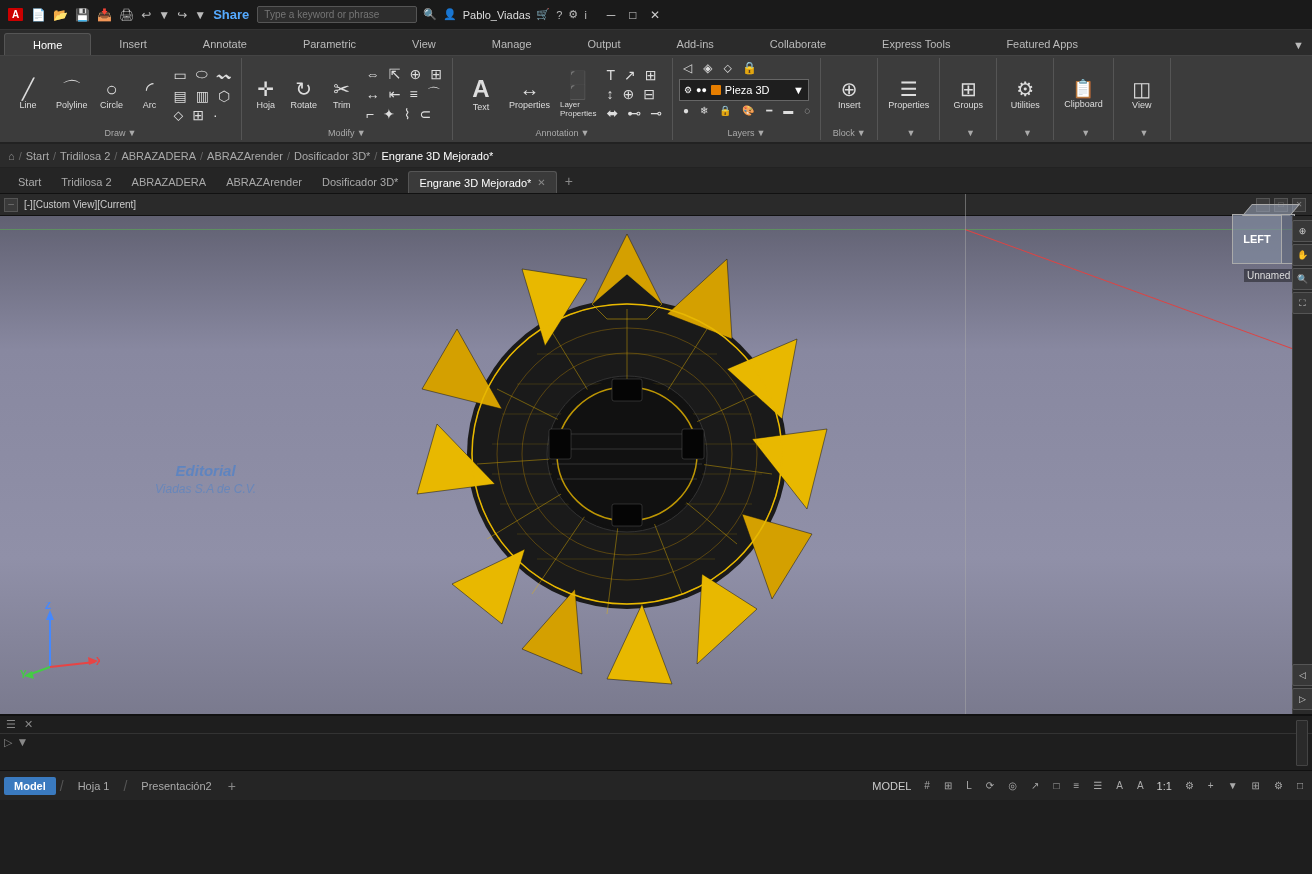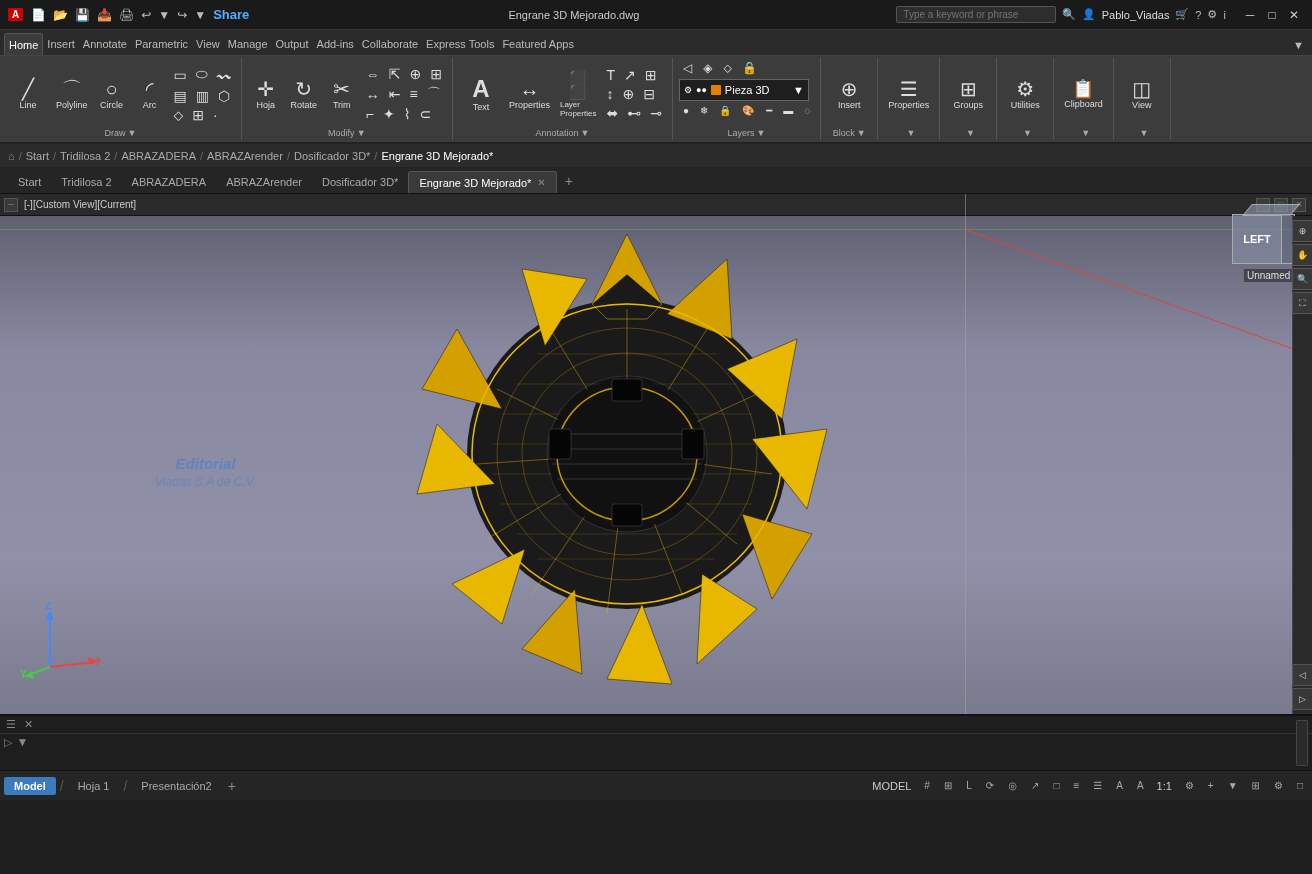--- a/index.html
+++ b/index.html
@@ -66,21 +66,21 @@
     
     #ribbon-tabs {
       height: 26px;
       background: #2b2b2b;
       display: flex;
       align-items: flex-end;
       padding-left: 4px;
       border-bottom: 1px solid #444;
     }
     .ribbon-tab {
-      padding: 4px 4px;
+      padding: 4px 28px;
       font-size: 11px;
       cursor: pointer;
       color: #bbb;
       border-top-left-radius: 3px;
       border-top-right-radius: 3px;
       height: 22px;
       display: flex;
       align-items: center;
     }
     .ribbon-tab.active {
@@ -310,21 +310,21 @@
       width: 350px;
       height: 1px;
       background: #d44;
       transform-origin: left center;
       transform: rotate(20deg);
     }
 
     
     .watermark {
       position: absolute;
-      bottom: 223px;
+      bottom: 216px;
       left: 155px;
       color: rgba(100,140,200,0.7);
       font-size: 13px;
       font-style: italic;
       text-align: center;
       line-height: 1.4;
       pointer-events: none;
     }
 
     
@@ -453,21 +453,20 @@
     <span>📂</span>
     <span>💾</span>
     <span>📥</span>
     <span>🖨</span>
     <span>↩</span>
     <span>▼</span>
     <span>↪</span>
     <span>▼</span>
     <span style="color:#5af;font-weight:bold;font-size:13px;">Share</span>
   </div>
-  <div class="title-center">Engrane 3D Mejorado.dwg</div>
   <input class="search-box" placeholder="Type a keyword or phrase" style="">
   <div class="right-icons">
     <span>🔍</span>
     <span>👤</span>
     <span class="user-name">Pablo_Viadas</span>
     <span>🛒</span>
     <span>?</span>
     <span>⚙</span>
     <span>ℹ</span>
   </div>

